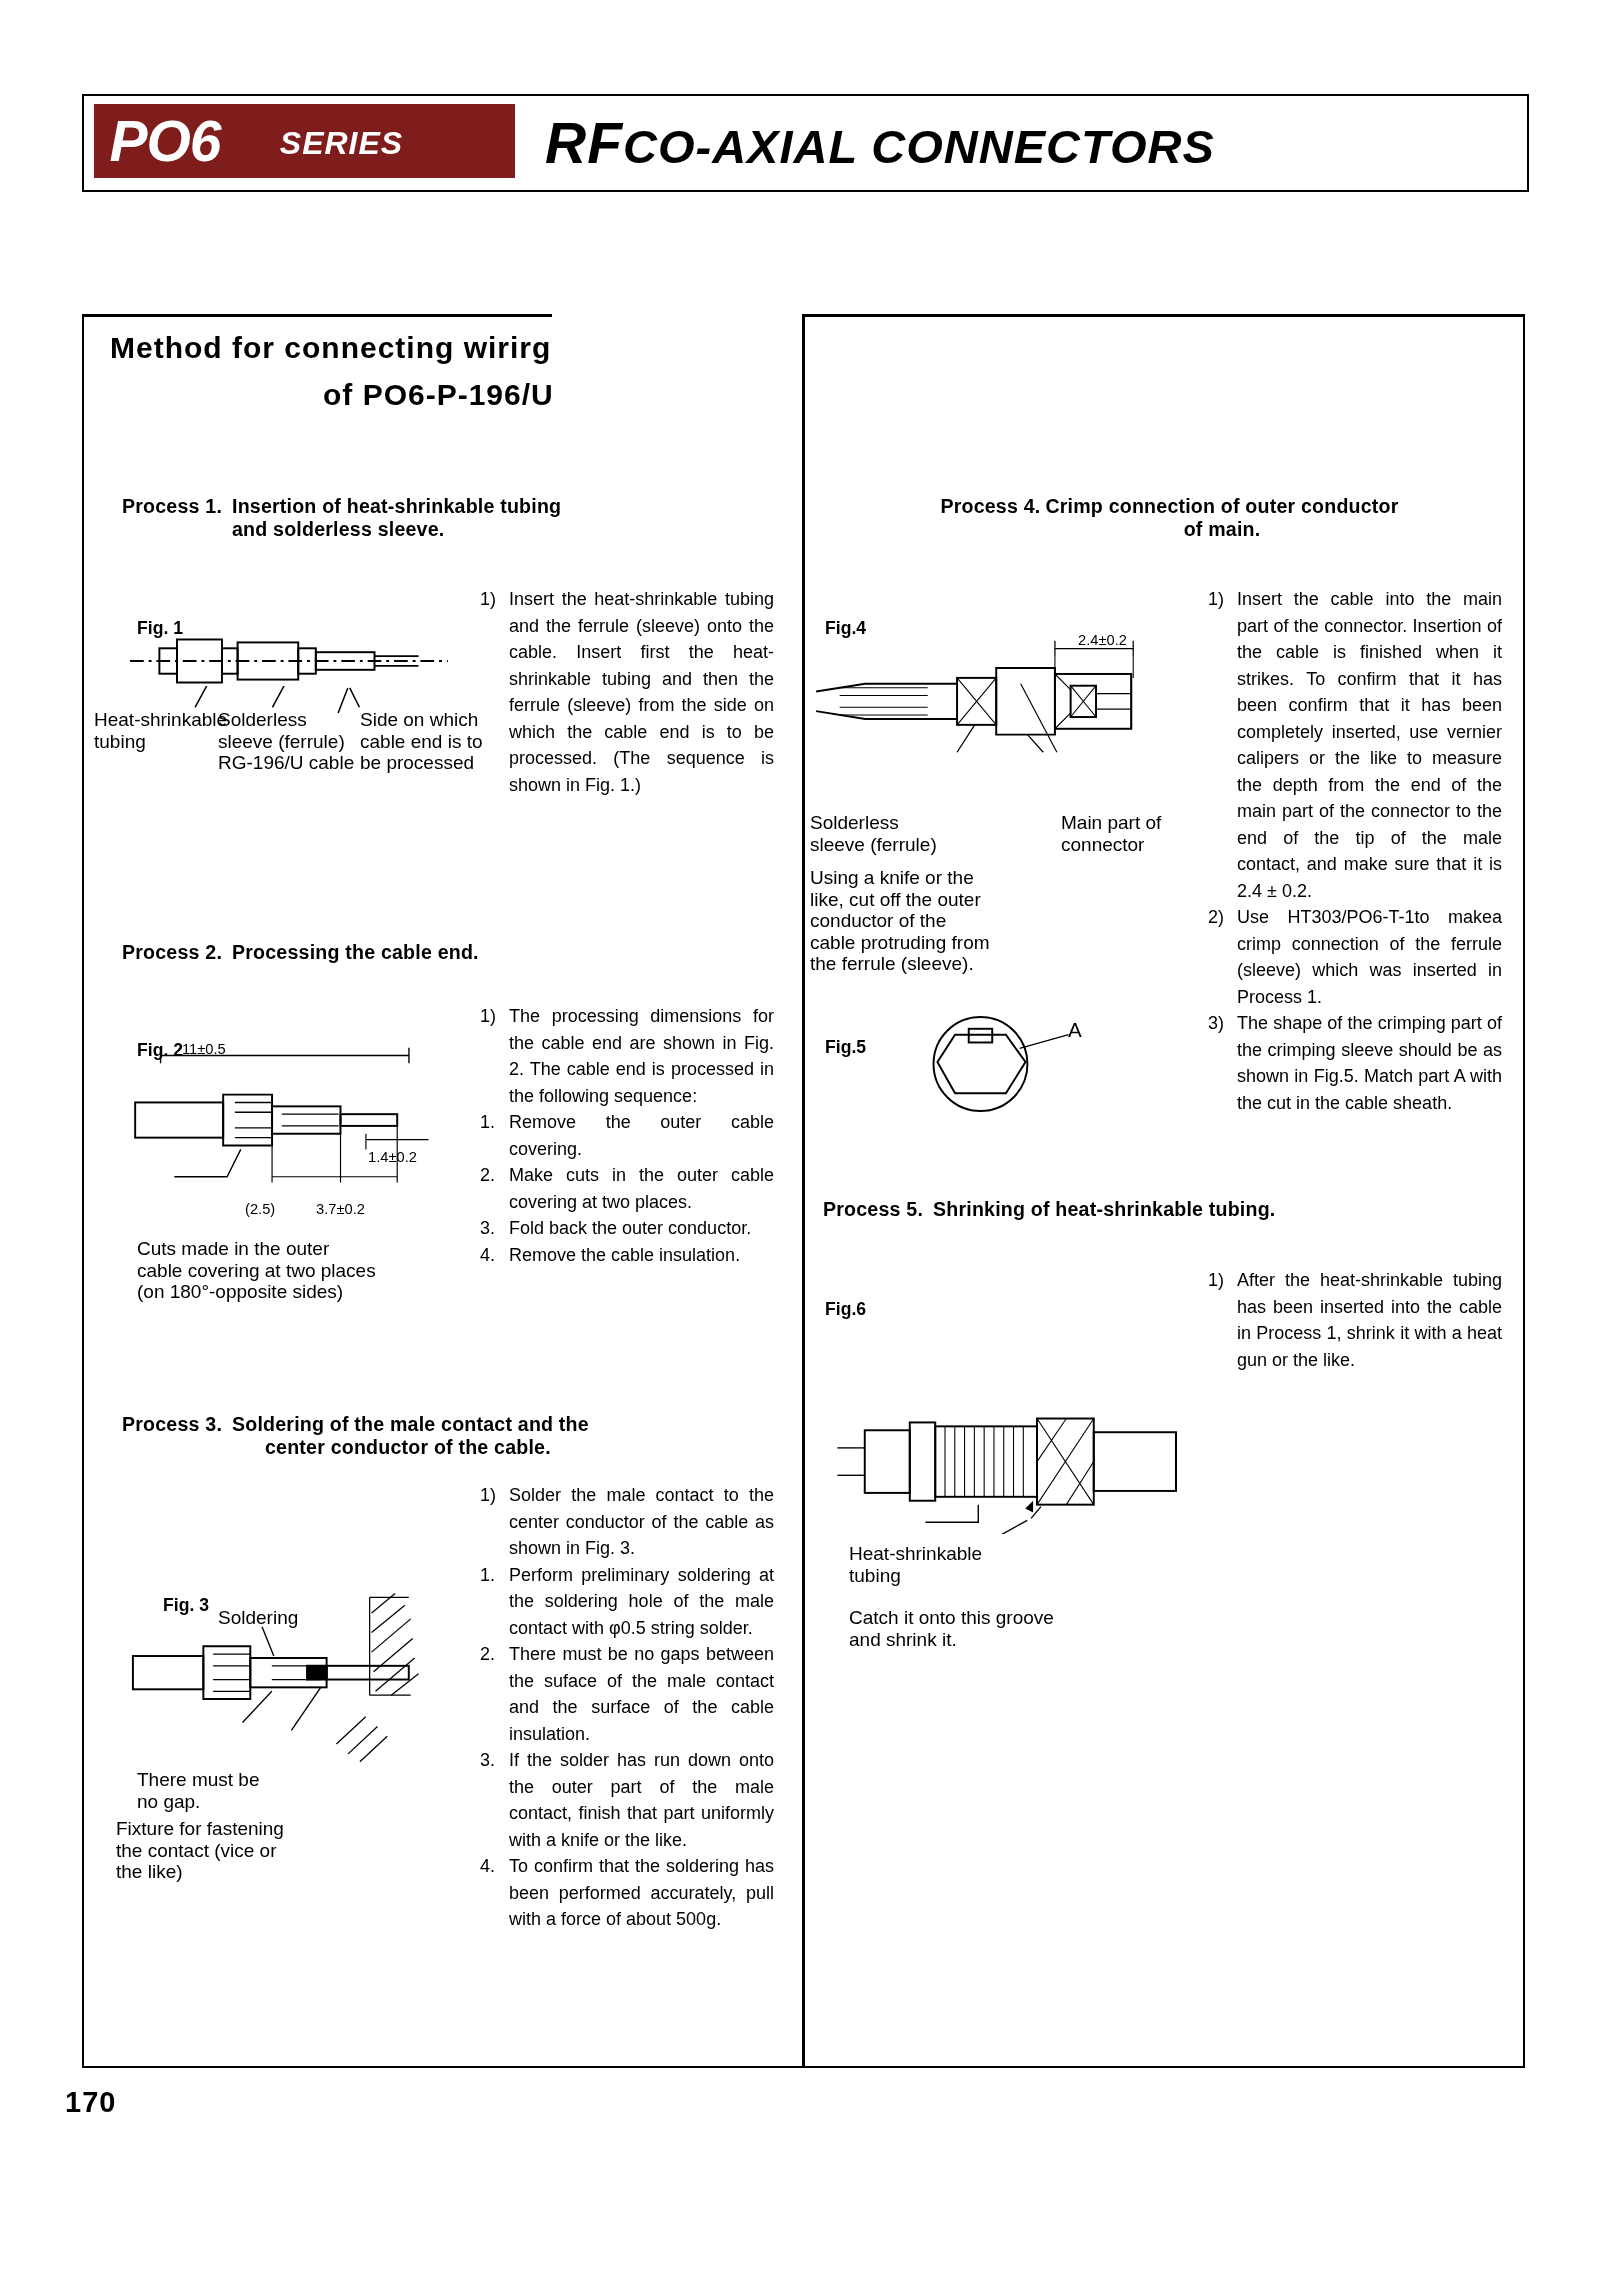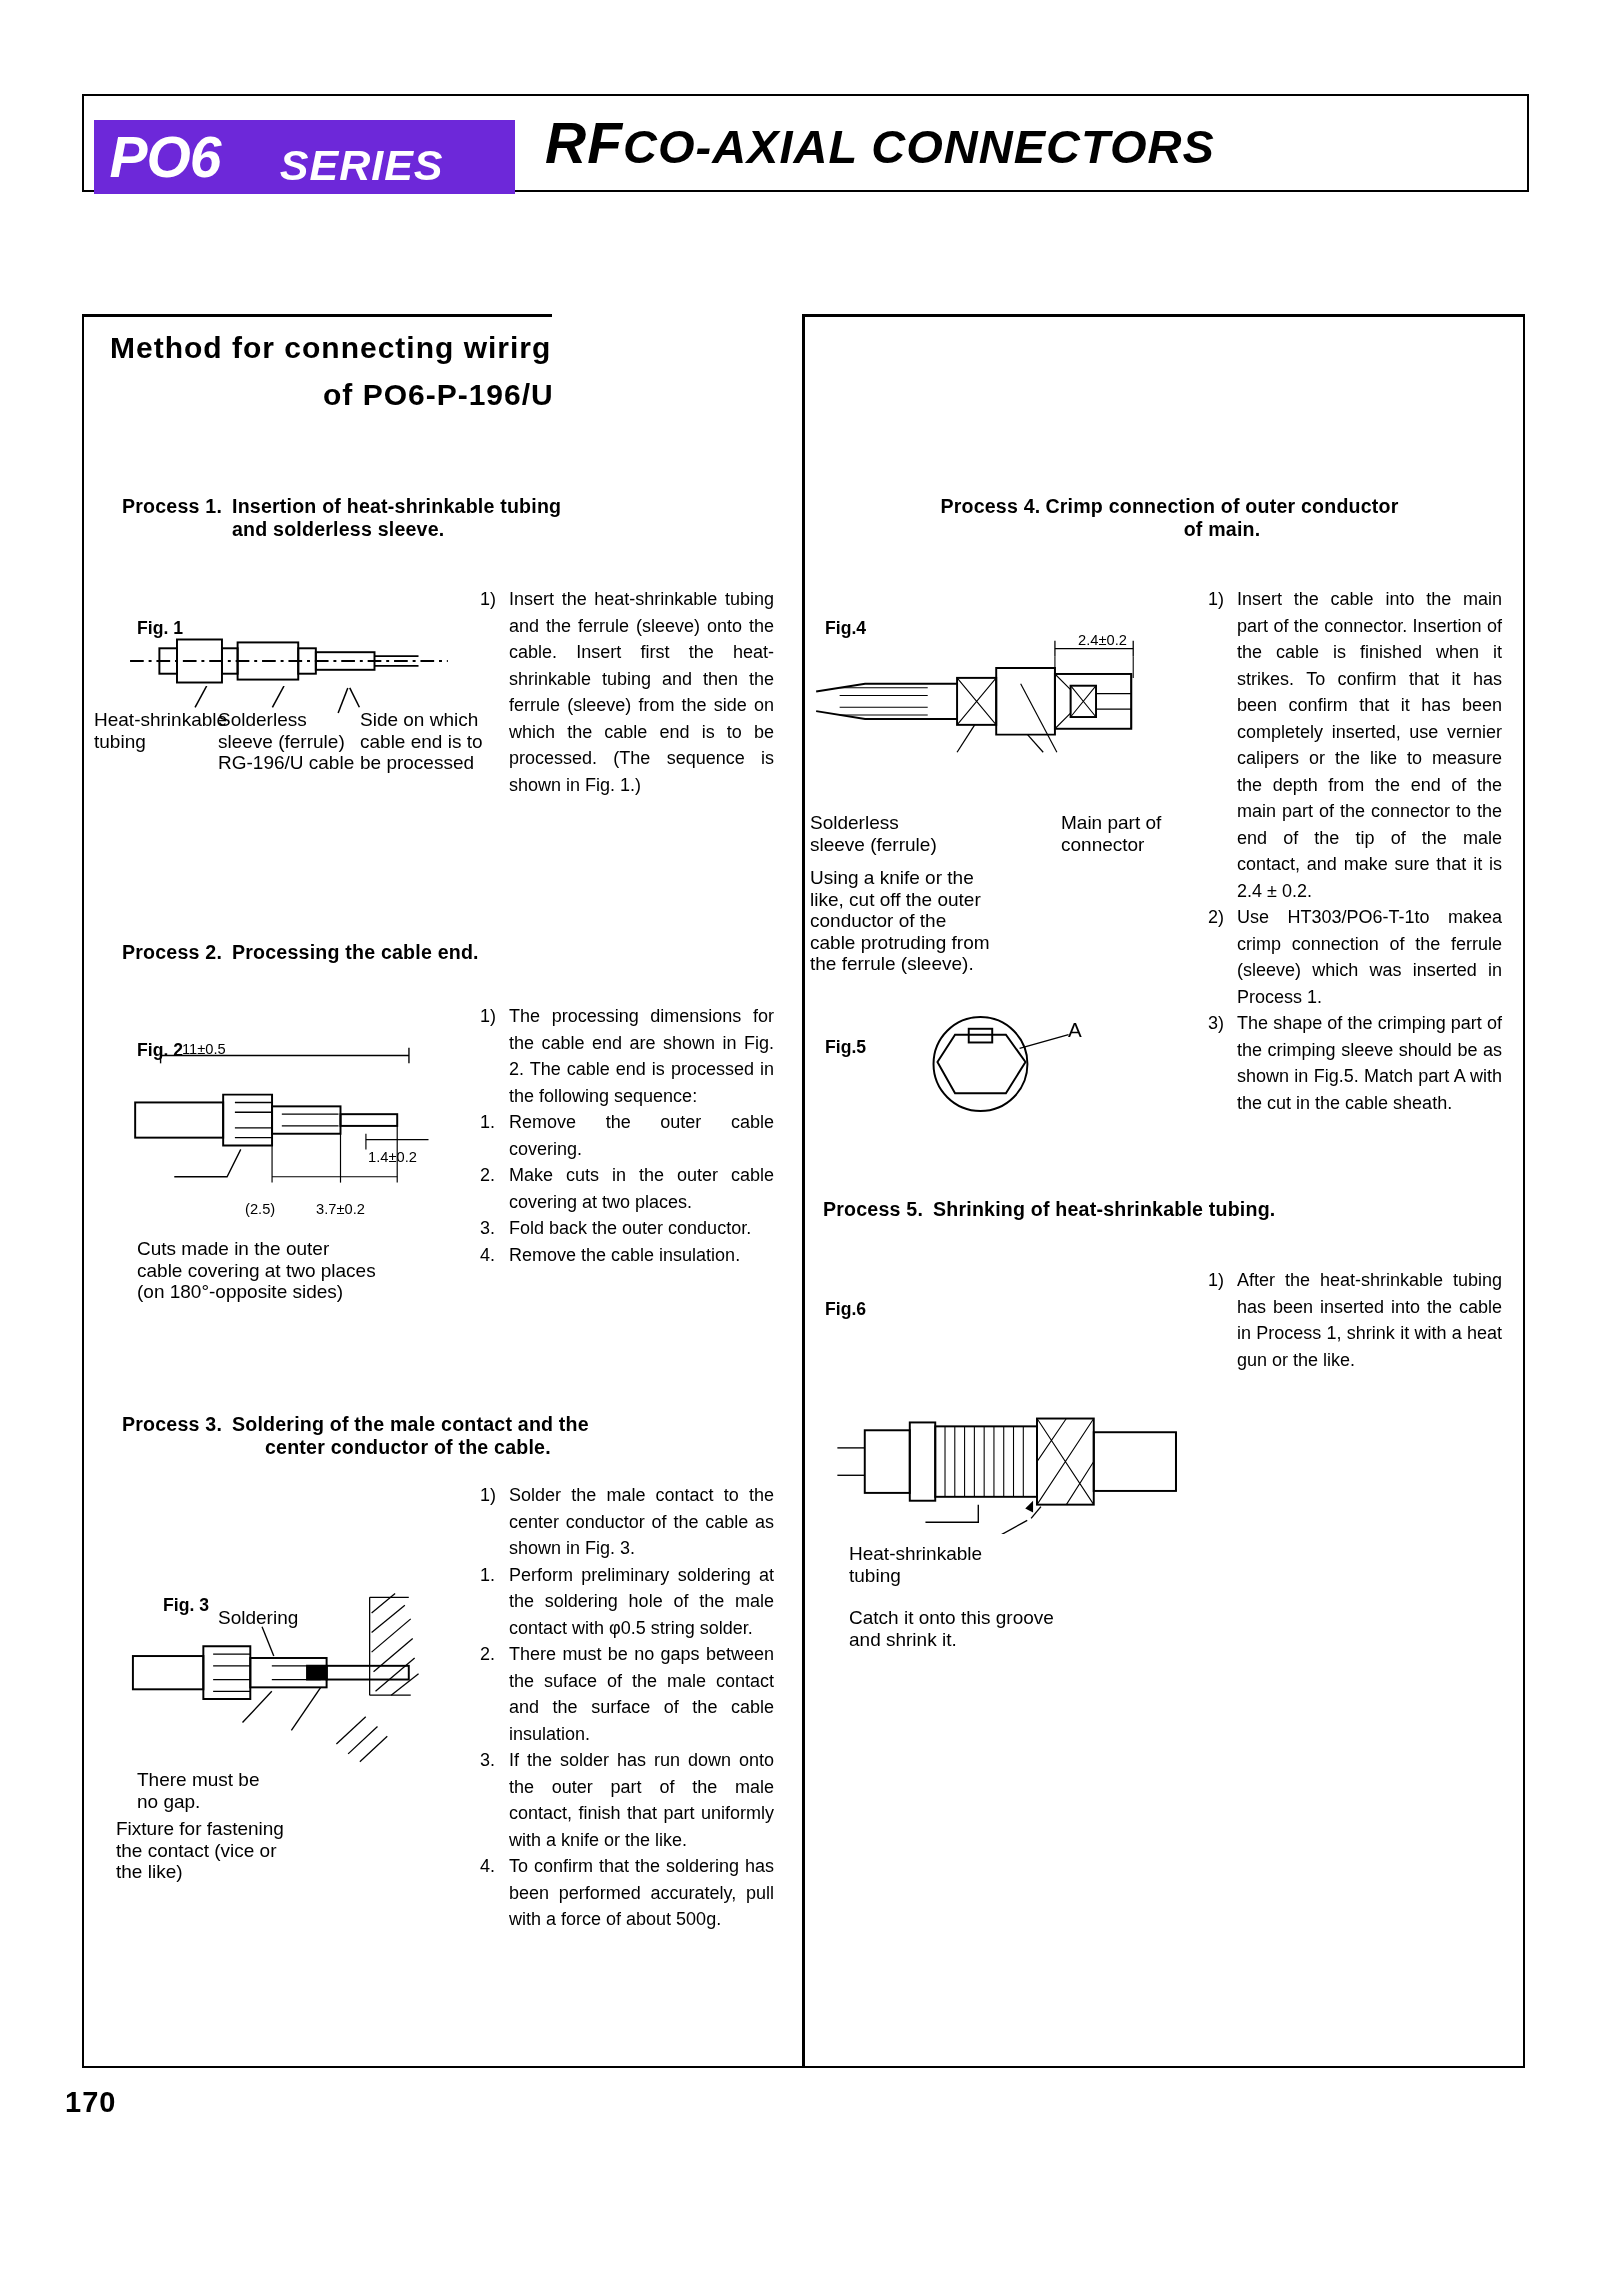--- a/index.html
+++ b/index.html
@@ -1,23 +1,23 @@
 <!DOCTYPE html>
 <html><head>
 <meta charset="utf-8">
 <style>
   html,body{margin:0;padding:0;background:#fff;}
   body{width:1621px;height:2294px;font-family:"Liberation Sans",sans-serif;color:#000;position:relative;}
   .page{position:absolute;left:0;top:0;width:1621px;height:2294px;}
 
   
   .hdr{position:absolute;left:82px;top:94px;width:1443px;height:94px;border:2.9px solid #000;}
-  .hdr-badge{position:absolute;left:9.8px;top:7.8px;width:421px;height:74px;background:#6d28d9;color:#fff;margin-top:16px;}
+  .hdr-badge{position:absolute;left:9.8px;top:7.8px;width:421px;height:74px;background:#7f1d1d;color:#fff;}
   .hdr-badge .p06{position:absolute;left:15.7px;top:3.9px;font-size:57px;font-style:italic;font-weight:bold;letter-spacing:-1px;}
-  .hdr-badge .series{position:absolute;left:186px;top:21.6px;font-size:43px;font-style:italic;font-weight:bold;letter-spacing:1px;}
+  .hdr-badge .series{position:absolute;left:186px;top:21.6px;font-size:32px;font-style:italic;font-weight:bold;letter-spacing:1px;}
   .hdr-title{position:absolute;left:461px;top:13.7px;font-size:47px;font-style:italic;font-weight:bold;letter-spacing:1px;white-space:nowrap;}
   .hdr-title .rf{font-size:57px;}
 
   
   .h-method{position:absolute;left:88px;top:253px;font-size:32px;font-weight:bold;letter-spacing:1px;}
   .h-method2{position:absolute;left:110px;top:331px;font-size:30px;font-weight:bold;letter-spacing:1px;}
   .h-method3{position:absolute;left:323px;top:378px;font-size:30px;font-weight:bold;letter-spacing:1px;}
 
   
   .frame{position:absolute;left:82px;top:314px;width:1443px;height:1754px;border-left:2.9px solid #000;border-right:2.9px solid #000;border-bottom:2.9px solid #000;box-sizing:border-box;}

